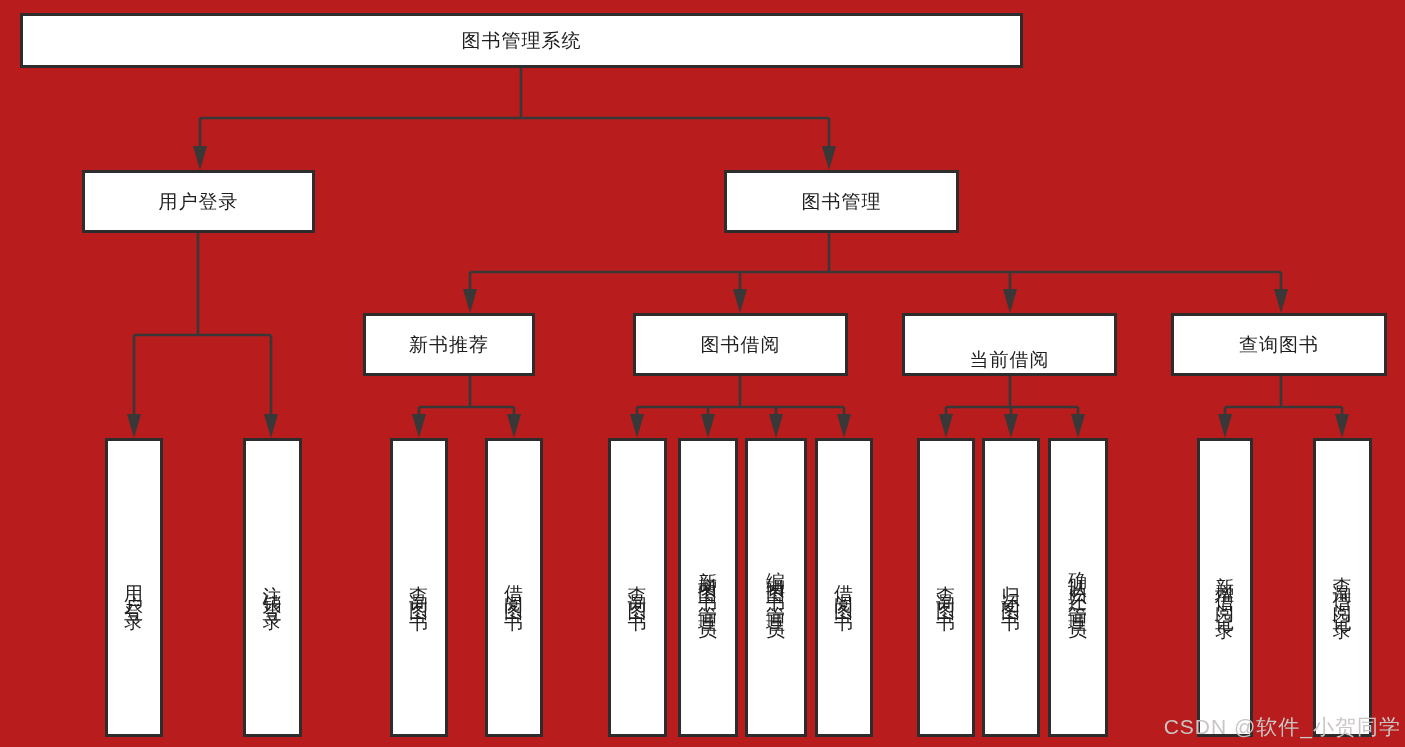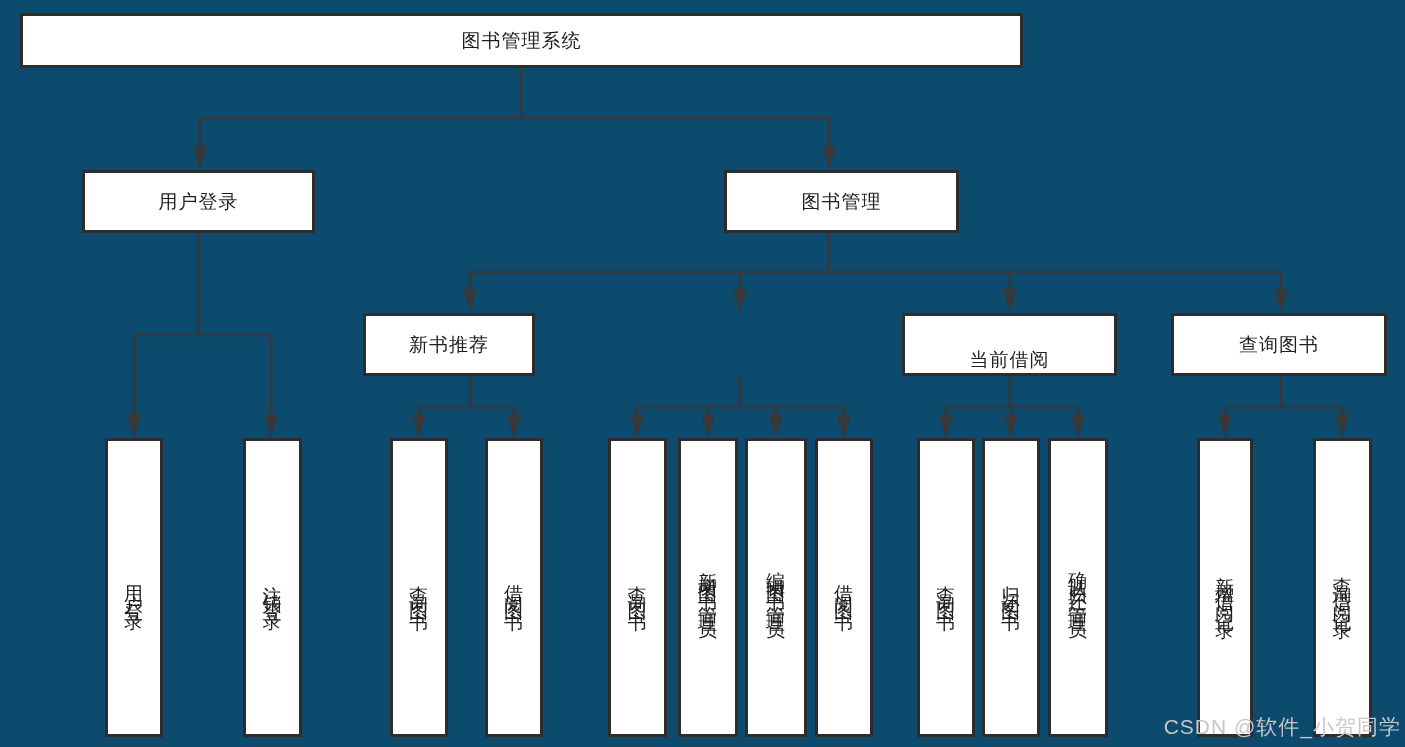--- a/index.html
+++ b/index.html
@@ -1,19 +1,19 @@
 <!DOCTYPE html>
 <html><head>
 <meta charset="utf-8">
 <style>
   html,body{margin:0;padding:0;background:#ffffff;}
   .canvas{
     position:relative;
     width:1405px;height:747px;
-    background:#0c4a6e;
+    background:#b91c1c;
     font-family:"Liberation Sans","DejaVu Sans",sans-serif;
     overflow:hidden;
   }
   svg.wires{position:absolute;left:0;top:0;width:1405px;height:747px;}
   .node{
     position:absolute;
     background:#ffffff;
     border:3px solid #2d2d2d;
     box-sizing:border-box;
     display:flex;align-items:center;justify-content:center;
@@ -127,20 +127,23 @@
   <div class="node" style="left:82px;top:170px;width:233px;height:63px;">
     <span>用户登录</span>
   </div>
   <div class="node" style="left:712px;top:170px;width:235px;height:63px;margin-left:12px;">
     <span>图书管理</span>
   </div>
 
   <div class="node" style="left:363px;top:313px;width:172px;height:63px;">
     <span>新书推荐</span>
   </div>
+  <div class="node" style="left:633px;top:313px;width:215px;height:63px;">
+    <span>图书借阅</span>
+  </div>
   <div class="node" style="left:902px;top:313px;width:215px;height:63px;align-items:flex-end;">
     <span>当前借阅</span>
   </div>
   <div class="node" style="left:1171px;top:313px;width:216px;height:63px;">
     <span>查询图书</span>
   </div>
 
   <div class="vnode" style="left:105px;top:438px;width:58px;height:299px;">
     <span>用户登录</span>
   </div>

